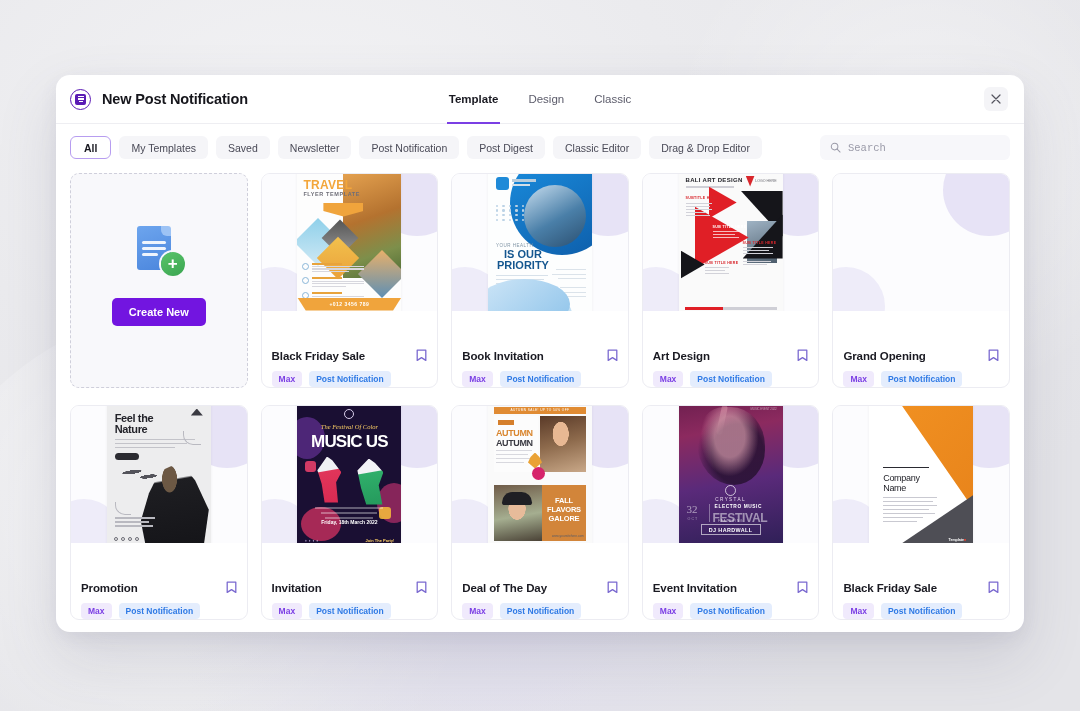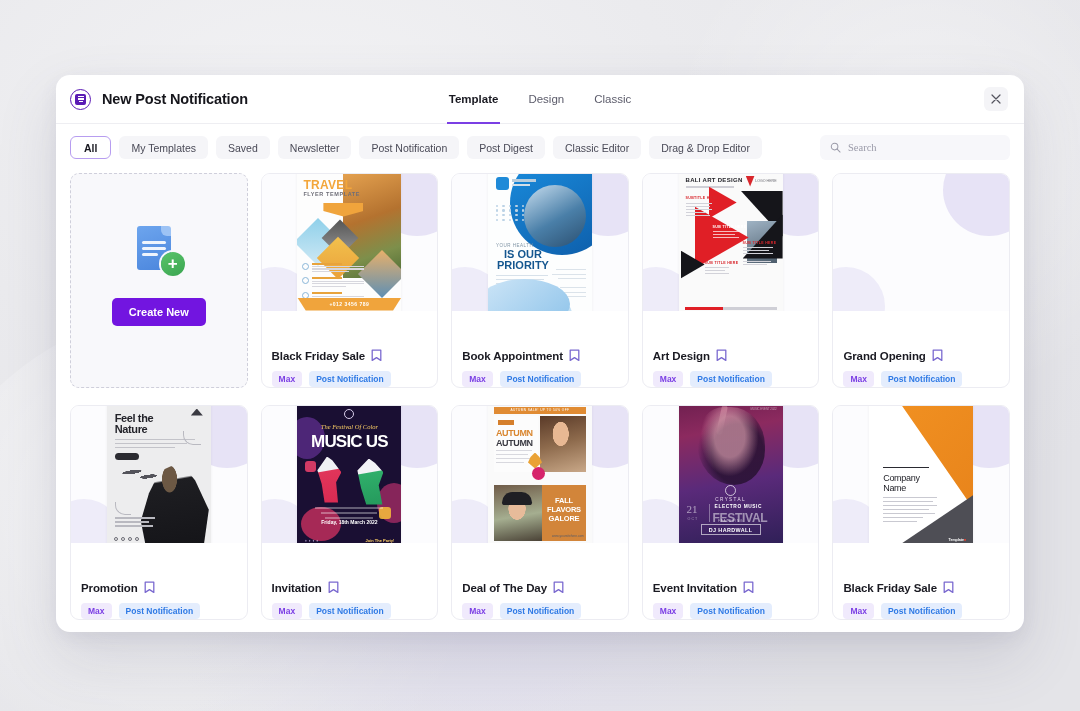--- a/index.html
+++ b/index.html
@@ -126,21 +126,21 @@
     margin-left: auto;
     width: 190px; height: 25px;
     background: #f7f7fa;
     border-radius: 6px;
     display: flex; align-items: center; gap: 7px;
     padding: 0 10px;
   }
   .search-box svg { flex: none; }
   .search-box input {
     border: none; outline: none; background: transparent;
-    font-family: Liberation Serif, serif; font-size: 10.5px; color: #3b3b46;
+    font-family: Liberation Mono, monospace; font-size: 10.5px; color: #3b3b46;
     width: 100%;
   }
   .search-box input::placeholder { color: #9a9aa8; }
 
   
   .grid-wrap {
     flex: 1 1 auto;
     padding: 2px 14px 14px 14px;
     overflow: hidden;
   }
@@ -230,21 +230,21 @@
     background: #eeecf9;
   }
   .poster {
     position: relative; z-index: 1;
     width: 104px; height: 148px;
     background: #fff;
     overflow: hidden;
     box-shadow: 0 1px 3px rgba(0,0,0,.06);
   }
   .cardbody { padding: 9px 10px 0 10px; flex: 1; }
-  .cardtitle-row { display: flex; align-items: flex-start; gap: 6px; }
+  .cardtitle-row { display: flex; align-items: flex-start; justify-content: space-between; gap: 6px; }
   .cardtitle {
     font-size: 11.5px; font-weight: bold; color: #1a1a22; letter-spacing: -.1px;
     padding-top: 1px;
   }
   .bookmark { flex: none; line-height: 0; }
   .tags { display: flex; gap: 7px; margin-top: 9px; }
   .tag {
     font-size: 8.5px; font-weight: bold;
     padding: 3px 7px; border-radius: 4px;
     white-space: nowrap;
@@ -635,21 +635,21 @@
             <span class="p md-r" style="top:109px;width:28px"></span>
             <span class="p md-r" style="top:118px;width:26px"></span>
             <span class="p md-r" style="top:123px;width:34px"></span>
             <span class="p md-r" style="top:127px;width:30px"></span>
             <span class="p md-wave2"></span>
               <span class="p md-wave"></span>
           </div>
         </div>
         <div class="cardbody">
           <div class="cardtitle-row">
-            <div class="cardtitle">Book Appointment</div>
+            <div class="cardtitle">Book Invitation</div>
             <span class="bookmark">
               <svg width="11" height="13" viewBox="0 0 11 13" aria-hidden="true">
                 <path d="M1.2 1.2h8.6v10.2L5.5 8.6 1.2 11.4z" fill="none" stroke="#7b6ad0" stroke-width="1.3" stroke-linejoin="round"></path>
               </svg>
             </span>
           </div>
           <div class="tags">
             <span class="tag tag-max">Max</span>
             <span class="tag tag-pn">Post Notification</span>
           </div>
@@ -863,21 +863,21 @@
         <div class="thumb">
           <span class="blob-tr"></span>
             <span class="blob-bl"></span>
           <div class="poster">
             <span class="p cf-bg"></span>
             <span class="p cf-arm"></span>
             <span class="p cf-fig"></span>
             <span class="p cf-top">MUSIC EVENT 2022</span>
             <span class="p cf-seal"></span>
             <span class="p cf-brand">CRYSTAL</span>
-            <span class="p cf-25">21</span>
+            <span class="p cf-25">32</span>
             <span class="p cf-oct">OCT</span>
             <span class="p cf-div"></span>
             <span class="p cf-e">ELECTRO MUSIC</span>
             <span class="p cf-f">FESTIVAL</span>
             <span class="p cf-feat">FEATURING</span>
             <span class="p cf-dj">
                 <span>DJ HARDWALL</span>
               </span>
             <span class="p cf-bl">
                 <i></i>

